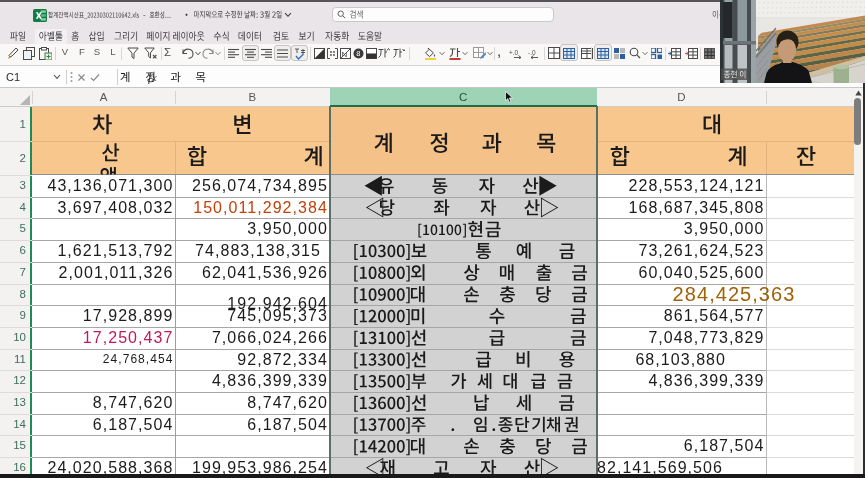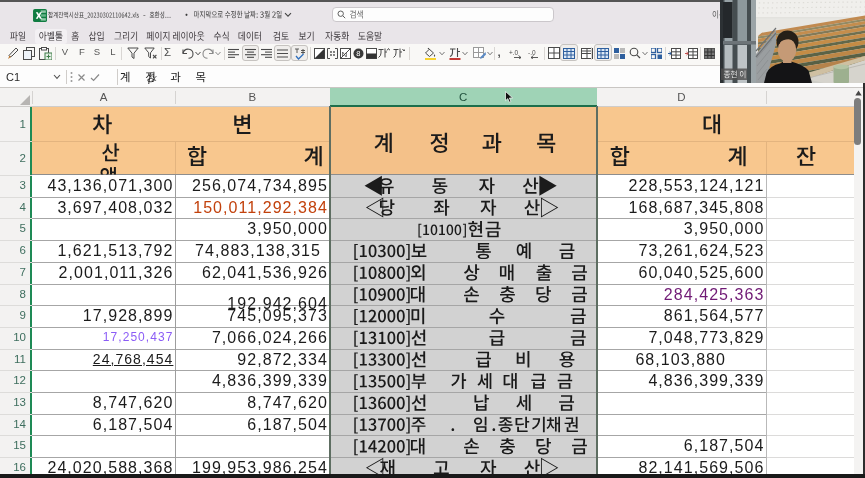--- a/index.html
+++ b/index.html
@@ -323,22 +323,22 @@
 <div style="position:absolute;left:766px;top:175px;width:1px;height:303px;background:#b9b9b9;"></div>
 <div style="position:absolute;left:853.5px;top:88px;width:1px;height:390px;background:#d0cfce;"></div>
 <div style="position:absolute;left:328.5px;top:106px;width:2px;height:372px;background:#5e6e62;"></div>
 <div style="position:absolute;left:596px;top:106px;width:2px;height:372px;background:#5e6e62;"></div>
 
 <div style="position:absolute;left:32px;top:175.0px;width:141.4px;height:21.7px;line-height:21.7px;text-align:right;font-size:16px;letter-spacing:1.05px;color:#1b1b1b;">43,136,071,300</div>
 <div style="position:absolute;left:32px;top:196.7px;width:141.4px;height:21.7px;line-height:21.7px;text-align:right;font-size:16px;letter-spacing:1.05px;color:#1b1b1b;">3,697,408,032</div>
 <div style="position:absolute;left:32px;top:240.1px;width:141.4px;height:21.7px;line-height:21.7px;text-align:right;font-size:16px;letter-spacing:1.05px;color:#1b1b1b;">1,621,513,792</div>
 <div style="position:absolute;left:32px;top:261.8px;width:141.4px;height:21.7px;line-height:21.7px;text-align:right;font-size:16px;letter-spacing:1.05px;color:#1b1b1b;">2,001,011,326</div>
 <div style="position:absolute;left:32px;top:305.2px;width:141.4px;height:21.7px;line-height:21.7px;text-align:right;font-size:16px;letter-spacing:1.05px;color:#1b1b1b;">17,928,899</div>
-<div style="position:absolute;left:32px;top:326.9px;width:141.4px;height:21.7px;line-height:21.7px;text-align:right;font-size:12px;letter-spacing:1.05px;color:#8b5cf6;">17,250,437</div>
-<div style="position:absolute;left:32px;top:348.6px;width:141.4px;height:21.7px;line-height:21.7px;text-align:right;font-size:14px;letter-spacing:1.05px;color:#1b1b1b;text-decoration:underline;">24,768,454</div>
+<div style="position:absolute;left:32px;top:326.9px;width:141.4px;height:21.7px;line-height:21.7px;text-align:right;font-size:16px;letter-spacing:1.05px;color:#be185d;">17,250,437</div>
+<div style="position:absolute;left:32px;top:348.6px;width:141.4px;height:21.7px;line-height:21.7px;text-align:right;font-size:12px;letter-spacing:1.05px;color:#1b1b1b;">24,768,454</div>
 <div style="position:absolute;left:32px;top:392.0px;width:141.4px;height:21.7px;line-height:21.7px;text-align:right;font-size:16px;letter-spacing:1.05px;color:#1b1b1b;">8,747,620</div>
 <div style="position:absolute;left:32px;top:413.7px;width:141.4px;height:21.7px;line-height:21.7px;text-align:right;font-size:16px;letter-spacing:1.05px;color:#1b1b1b;">6,187,504</div>
 <div style="position:absolute;left:32px;top:457.1px;width:141.4px;height:21.7px;line-height:21.7px;text-align:right;font-size:16px;letter-spacing:1.05px;color:#1b1b1b;">24,020,588,368</div>
 <div style="position:absolute;left:175px;top:175.0px;width:152.9px;height:21.7px;line-height:21.7px;text-align:right;font-size:16px;letter-spacing:1.05px;color:#1b1b1b;">256,074,734,895</div>
 <div style="position:absolute;left:175px;top:196.7px;width:152.9px;height:21.7px;line-height:21.7px;text-align:right;font-size:16px;letter-spacing:1.05px;color:#c2410c;">150,011,292,384</div>
 <div style="position:absolute;left:175px;top:218.4px;width:152.9px;height:21.7px;line-height:21.7px;text-align:right;font-size:16px;letter-spacing:1.05px;color:#1b1b1b;">3,950,000</div>
 <div style="position:absolute;left:175px;top:240.1px;width:146px;height:21.7px;line-height:21.7px;text-align:right;font-size:16px;letter-spacing:1.05px;color:#1b1b1b;">74,883,138,315</div>
 <div style="position:absolute;left:175px;top:261.8px;width:152.9px;height:21.7px;line-height:21.7px;text-align:right;font-size:16px;letter-spacing:1.05px;color:#1b1b1b;">62,041,536,926</div>
 <div style="position:absolute;left:175px;top:283.5px;width:152.9px;height:21.7px;line-height:21.7px;text-align:right;font-size:16px;letter-spacing:1.05px;color:#1b1b1b;margin-top:9px;">192,942,604</div>
 <div style="position:absolute;left:175px;top:305.2px;width:152.9px;height:21.7px;line-height:21.7px;text-align:right;font-size:16px;letter-spacing:1.05px;color:#1b1b1b;">745,095,373</div>
@@ -346,27 +346,27 @@
 <div style="position:absolute;left:175px;top:348.6px;width:152.9px;height:21.7px;line-height:21.7px;text-align:right;font-size:16px;letter-spacing:1.05px;color:#1b1b1b;">92,872,334</div>
 <div style="position:absolute;left:175px;top:370.3px;width:152.9px;height:21.7px;line-height:21.7px;text-align:right;font-size:16px;letter-spacing:1.05px;color:#1b1b1b;">4,836,399,339</div>
 <div style="position:absolute;left:175px;top:392.0px;width:152.9px;height:21.7px;line-height:21.7px;text-align:right;font-size:16px;letter-spacing:1.05px;color:#1b1b1b;">8,747,620</div>
 <div style="position:absolute;left:175px;top:413.7px;width:152.9px;height:21.7px;line-height:21.7px;text-align:right;font-size:16px;letter-spacing:1.05px;color:#1b1b1b;">6,187,504</div>
 <div style="position:absolute;left:175px;top:457.1px;width:152.9px;height:21.7px;line-height:21.7px;text-align:right;font-size:16px;letter-spacing:1.05px;color:#1b1b1b;">199,953,986,254</div>
 <div style="position:absolute;left:597px;top:175.0px;width:167.4px;height:21.7px;line-height:21.7px;text-align:right;font-size:16px;letter-spacing:1.05px;color:#1b1b1b;">228,553,124,121</div>
 <div style="position:absolute;left:597px;top:196.7px;width:167.4px;height:21.7px;line-height:21.7px;text-align:right;font-size:16px;letter-spacing:1.05px;color:#1b1b1b;">168,687,345,808</div>
 <div style="position:absolute;left:597px;top:218.4px;width:167.4px;height:21.7px;line-height:21.7px;text-align:right;font-size:16px;letter-spacing:1.05px;color:#1b1b1b;">3,950,000</div>
 <div style="position:absolute;left:597px;top:240.1px;width:167.4px;height:21.7px;line-height:21.7px;text-align:right;font-size:16px;letter-spacing:1.05px;color:#1b1b1b;">73,261,624,523</div>
 <div style="position:absolute;left:597px;top:261.8px;width:167.4px;height:21.7px;line-height:21.7px;text-align:right;font-size:16px;letter-spacing:1.05px;color:#1b1b1b;">60,040,525,600</div>
-<div style="position:absolute;left:597px;top:283.5px;width:167.4px;height:21.7px;line-height:21.7px;text-align:right;font-size:16px;letter-spacing:1.05px;color:#701a75;">284,425,363</div>
+<div style="position:absolute;left:628px;top:283.5px;width:167.4px;height:21.7px;line-height:21.7px;text-align:right;font-size:20px;letter-spacing:1.05px;color:#a16207;">284,425,363</div>
 <div style="position:absolute;left:597px;top:305.2px;width:167.4px;height:21.7px;line-height:21.7px;text-align:right;font-size:16px;letter-spacing:1.05px;color:#1b1b1b;">861,564,577</div>
 <div style="position:absolute;left:597px;top:326.9px;width:167.4px;height:21.7px;line-height:21.7px;text-align:right;font-size:16px;letter-spacing:1.05px;color:#1b1b1b;">7,048,773,829</div>
 <div style="position:absolute;left:597px;top:348.6px;width:167.4px;height:21.7px;line-height:21.7px;text-align:center;font-size:16px;letter-spacing:1.05px;color:#1b1b1b;">68,103,880</div>
 <div style="position:absolute;left:597px;top:370.3px;width:167.4px;height:21.7px;line-height:21.7px;text-align:right;font-size:16px;letter-spacing:1.05px;color:#1b1b1b;">4,836,399,339</div>
 <div style="position:absolute;left:597px;top:435.4px;width:167.4px;height:21.7px;line-height:21.7px;text-align:right;font-size:16px;letter-spacing:1.05px;color:#1b1b1b;">6,187,504</div>
-<div style="position:absolute;left:597px;top:457.1px;width:167.4px;height:21.7px;line-height:21.7px;text-align:right;font-size:16px;letter-spacing:1.05px;color:#1b1b1b;">82,141,569,506</div>
+<div style="position:absolute;left:597px;top:457.1px;width:167.4px;height:21.7px;line-height:21.7px;font-size:16px;letter-spacing:1.05px;color:#1b1b1b;">82,141,569,506</div>
 <div style="position:absolute;left:0;top:107.0px;width:26px;height:34.0px;line-height:34.0px;text-align:right;font-size:11.5px;color:#3e6e5e;">1</div>
 <div style="position:absolute;left:0;top:141.0px;width:26px;height:34.0px;line-height:34.0px;text-align:right;font-size:11.5px;color:#3e6e5e;">2</div>
 <div style="position:absolute;left:0;top:175.0px;width:26px;height:21.7px;line-height:21.7px;text-align:right;font-size:11.5px;color:#3e6e5e;">3</div>
 <div style="position:absolute;left:0;top:196.7px;width:26px;height:21.7px;line-height:21.7px;text-align:right;font-size:11.5px;color:#3e6e5e;">4</div>
 <div style="position:absolute;left:0;top:218.4px;width:26px;height:21.7px;line-height:21.7px;text-align:right;font-size:11.5px;color:#3e6e5e;">5</div>
 <div style="position:absolute;left:0;top:240.1px;width:26px;height:21.7px;line-height:21.7px;text-align:right;font-size:11.5px;color:#3e6e5e;">6</div>
 <div style="position:absolute;left:0;top:261.8px;width:26px;height:21.7px;line-height:21.7px;text-align:right;font-size:11.5px;color:#3e6e5e;">7</div>
 <div style="position:absolute;left:0;top:283.5px;width:26px;height:21.7px;line-height:21.7px;text-align:right;font-size:11.5px;color:#3e6e5e;">8</div>
 <div style="position:absolute;left:0;top:305.2px;width:26px;height:21.7px;line-height:21.7px;text-align:right;font-size:11.5px;color:#3e6e5e;">9</div>
 <div style="position:absolute;left:0;top:326.9px;width:26px;height:21.7px;line-height:21.7px;text-align:right;font-size:11.5px;color:#3e6e5e;">10</div>

